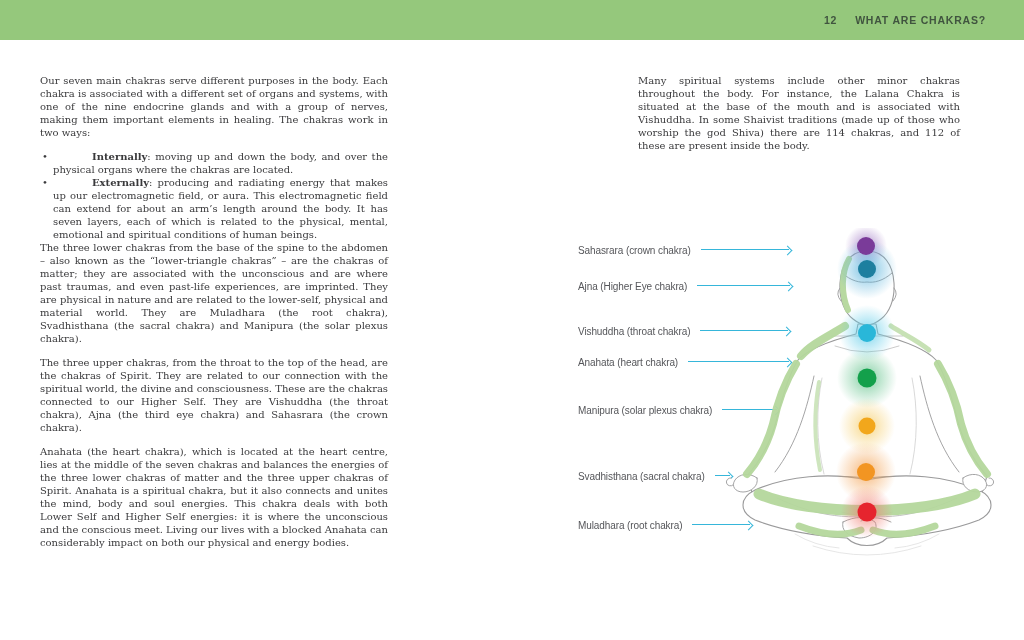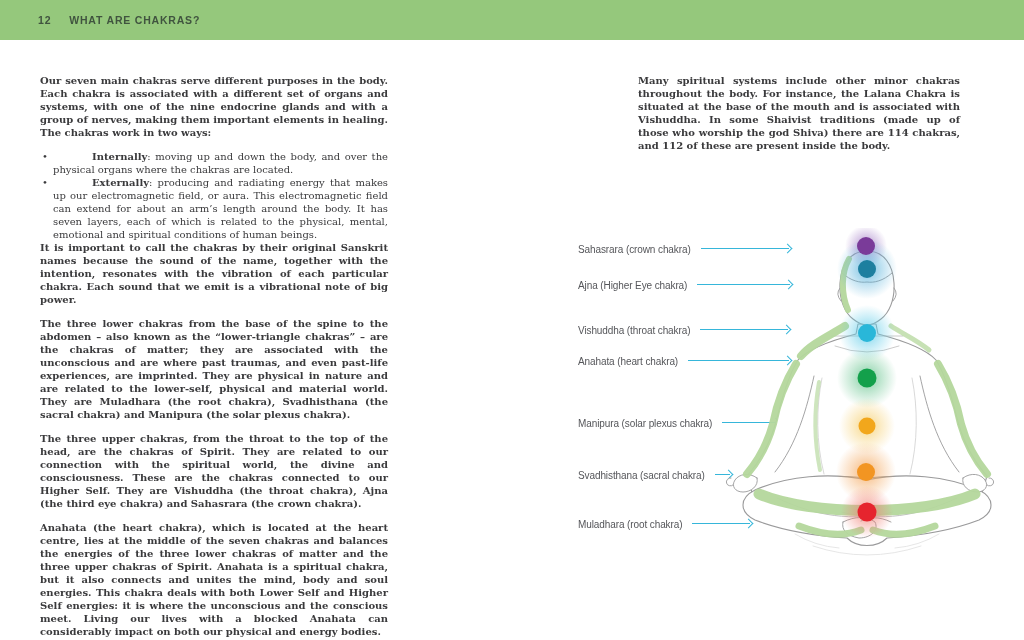--- a/index.html
+++ b/index.html
@@ -1,36 +1,36 @@
 <!DOCTYPE html>
 <html><head>
 <meta charset="utf-8">
 <style>
   html,body{margin:0;padding:0;background:#e9e9e9;}
   .page{position:relative;width:1024px;height:640px;background:#ffffff;overflow:hidden;
         font-family:"DejaVu Serif", serif;color:#3a3a3c;}
   
   .header{position:absolute;left:0;top:0;width:100%;height:40px;background:#95c87c;
-          display:flex;align-items:center;justify-content:flex-start;box-sizing:border-box;
+          display:flex;align-items:center;justify-content:flex-end;box-sizing:border-box;
           padding:0 38px;font-family:"Liberation Sans", sans-serif;font-size:10.5px;
           letter-spacing:0.8px;color:#40543f;font-weight:bold;}
   .header .grp{display:flex;align-items:center;gap:18px;}
   
   .col{position:absolute;top:74px;font-size:10px;line-height:13px;text-align:justify;}
   .col-left{left:40px;width:348px;}
   .col-right{left:638px;width:322px;}
-  .col p{margin:0 0 11px 0;font-weight:bold;}
+  .col p{margin:0 0 11px 0;}
   .bullets{margin:0;padding:0;list-style:none;}
   .bullets li{position:relative;padding-left:13px;margin:0;}
   .bullets .marker{position:absolute;left:2px;top:0;}
   .bullets .lead{font-weight:bold;margin-left:39px;}
   .section-heading{font-family:"Liberation Sans", sans-serif;font-size:14px;font-weight:bold;
           color:#262626;margin:13px 0 5px 0;text-align:left;letter-spacing:0;}
   
-  .chakra-row{position:absolute;left:578px;height:12px;display:flex;}
+  .chakra-row{position:absolute;left:578px;height:12px;display:flex;align-items:center;}
   .chakra-label{font-family:"Liberation Sans", sans-serif;font-size:10px;letter-spacing:-0.1px;
           color:#55565a;white-space:nowrap;}
   .arrow{flex:1;margin-left:10px;min-width:12px;height:9px;position:relative;}
   .arrow::before{content:"";position:absolute;left:0;right:2px;top:3.6px;border-top:1.5px solid #36b6da;}
   .arrow::after{content:"";position:absolute;right:0;top:1.2px;width:6px;height:6px;
           border-top:1.5px solid #36b6da;border-right:1.5px solid #36b6da;transform:rotate(45deg);}
   .figure{position:absolute;left:695px;top:228px;}
 </style>
 </head>
 <body>
@@ -49,21 +49,20 @@
     <ul class="bullets">
       <li>
         <span class="marker">•</span>
         <span class="lead">Internally</span><span>: moving up and down the body, and over the physical organs where the chakras are located.</span>
       </li>
       <li>
         <span class="marker">•</span>
         <span class="lead">Externally</span><span>: producing and radiating energy that makes up our electromagnetic field, or aura. This electromagnetic field can extend for about an arm’s length around the body. It has seven layers, each of which is related to the physical, mental, emotional and spiritual conditions of human beings.</span>
       </li>
     </ul>
-    <p>It is important to call the chakras by their original Sanskrit names because the sound of the name, together with the intention, resonates with the vibration of each particular chakra. Each sound that we emit is a vibrational note of big power.</p>
     <p>The three lower chakras from the base of the spine to the abdomen – also known as the “lower-triangle chakras” – are the chakras of matter; they are associated with the unconscious and are where past traumas, and even past-life experiences, are imprinted. They are physical in nature and are related to the lower-self, physical and material world. They are Muladhara (the root chakra), Svadhisthana (the sacral chakra) and Manipura (the solar plexus chakra).</p>
     <p>The three upper chakras, from the throat to the top of the head, are the chakras of Spirit. They are related to our connection with the spiritual world, the divine and consciousness. These are the chakras connected to our Higher Self. They are Vishuddha (the throat chakra), Ajna (the third eye chakra) and Sahasrara (the crown chakra).</p>
     <p>Anahata (the heart chakra), which is located at the heart centre, lies at the middle of the seven chakras and balances the energies of the three lower chakras of matter and the three upper chakras of Spirit. Anahata is a spiritual chakra, but it also connects and unites the mind, body and soul energies. This chakra deals with both Lower Self and Higher Self energies: it is where the unconscious and the conscious meet. Living our lives with a blocked Anahata can considerably impact on both our physical and energy bodies.</p>
   </div>
 
   <div class="col col-right">
     <p>Many spiritual systems include other minor chakras throughout the body. For instance, the Lalana Chakra is situated at the base of the mouth and is associated with Vishuddha. In some Shaivist traditions (made up of those who worship the god Shiva) there are 114 chakras, and 112 of these are present inside the body.</p>
   </div>
 
   <div class="chakra-row" style="top:244px;width:213px">
@@ -75,21 +74,21 @@
     <span class="arrow"></span>
   </div>
   <div class="chakra-row" style="top:325px;width:212px">
     <span class="chakra-label">Vishuddha (throat chakra)</span>
     <span class="arrow"></span>
   </div>
   <div class="chakra-row" style="top:356px;width:213px">
     <span class="chakra-label">Anahata (heart chakra)</span>
     <span class="arrow"></span>
   </div>
-  <div class="chakra-row" style="top:418px;width:201px">
+  <div class="chakra-row" style="top:404px;width:201px">
     <span class="chakra-label">Manipura (solar plexus chakra)</span>
     <span class="arrow"></span>
   </div>
   <div class="chakra-row" style="top:470px;width:154px">
     <span class="chakra-label">Svadhisthana (sacral chakra)</span>
     <span class="arrow"></span>
   </div>
   <div class="chakra-row" style="top:519px;width:174px">
     <span class="chakra-label">Muladhara (root chakra)</span>
     <span class="arrow"></span>

